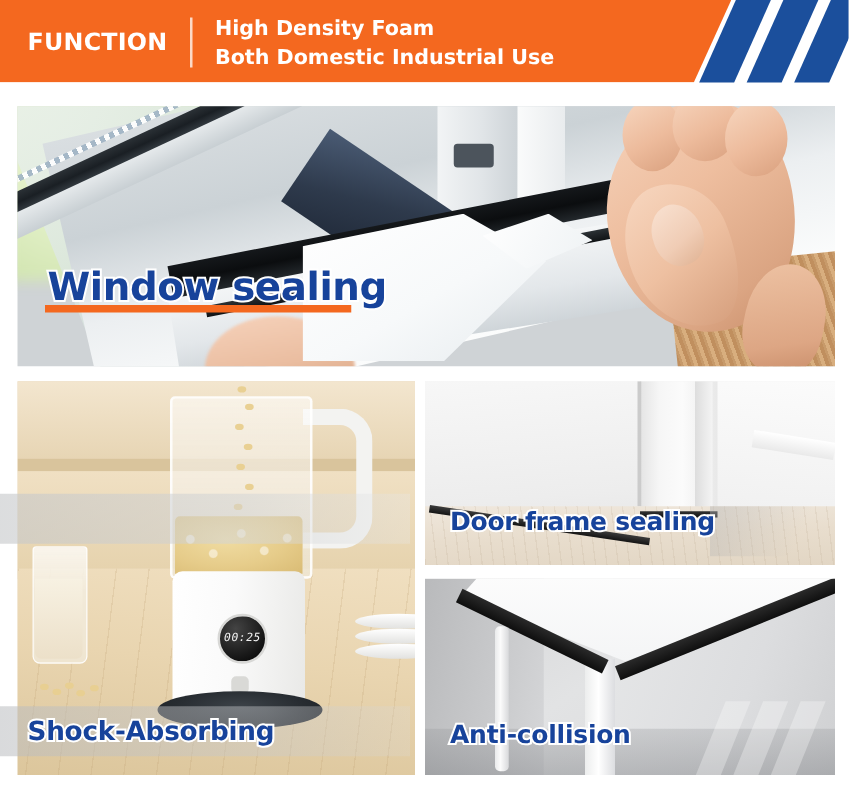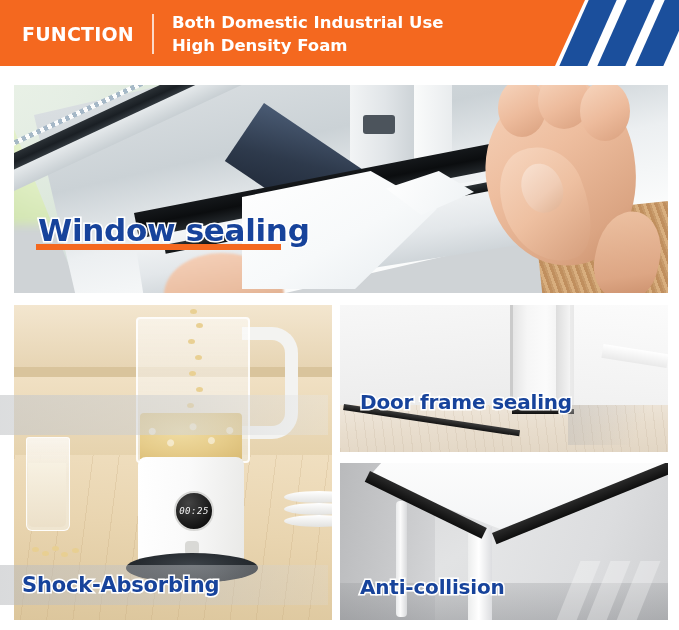--- a/index.html
+++ b/index.html
@@ -570,21 +570,21 @@
   }
   .caption-band-door {
     position: absolute;
     left: 0; top: 395px;
     width: 328px; height: 40px;
     background: linear-gradient(90deg, rgba(198,200,202,0.62) 0%, rgba(210,212,214,0.52) 60%, rgba(232,233,234,0.30) 100%);
     z-index: 35;
   }
   .caption-door {
     left: 360px;
-    top: 390px;
+    top: 405px;
     font-size: 20px;
     letter-spacing: -0.2px;
   }
 
   
   #panel-anti {
     left: 340px; top: 463px;
     width: 328px; height: 157px;
     background: #dededf;
   }
@@ -673,22 +673,22 @@
 </style>
 </head>
 <body>
 
 <div class="header">
   <div class="header-orange"></div>
   <div class="header-inner">
     <div class="func-label">FUNCTION</div>
     <div class="header-divider"></div>
     <div class="header-lines">
+      <div class="header-line">High Density Foam</div>
       <div class="header-line">Both Domestic Industrial Use</div>
-      <div class="header-line">High Density Foam</div>
     </div>
   </div>
   <div class="chevrons">
     <div class="chev c1"></div>
     <div class="chev c2"></div>
     <div class="chev c3"></div>
   </div>
 </div>
 
 <div class="panel" id="panel-window">

